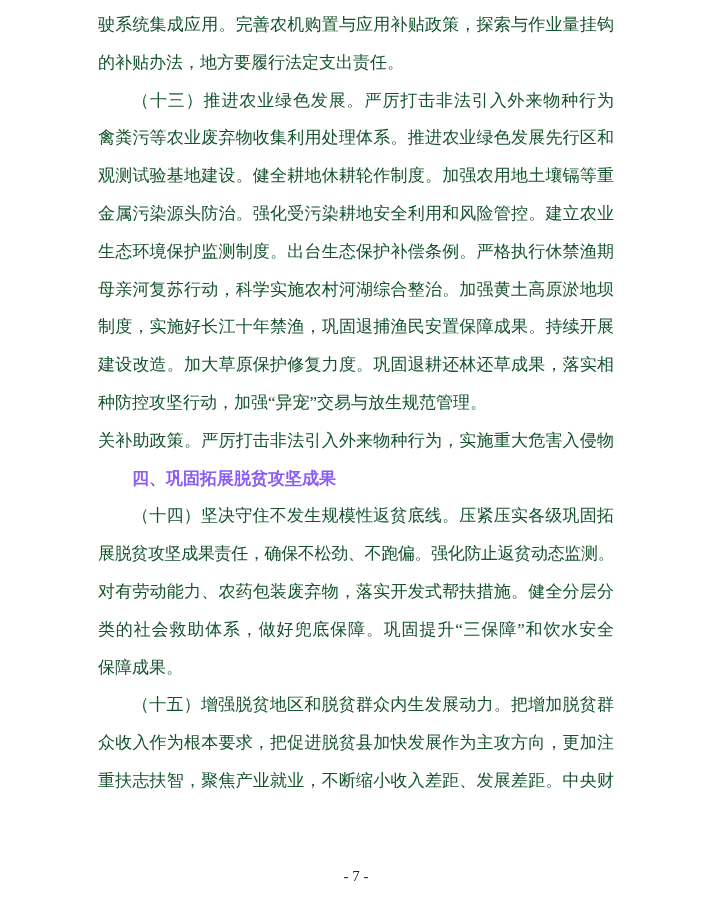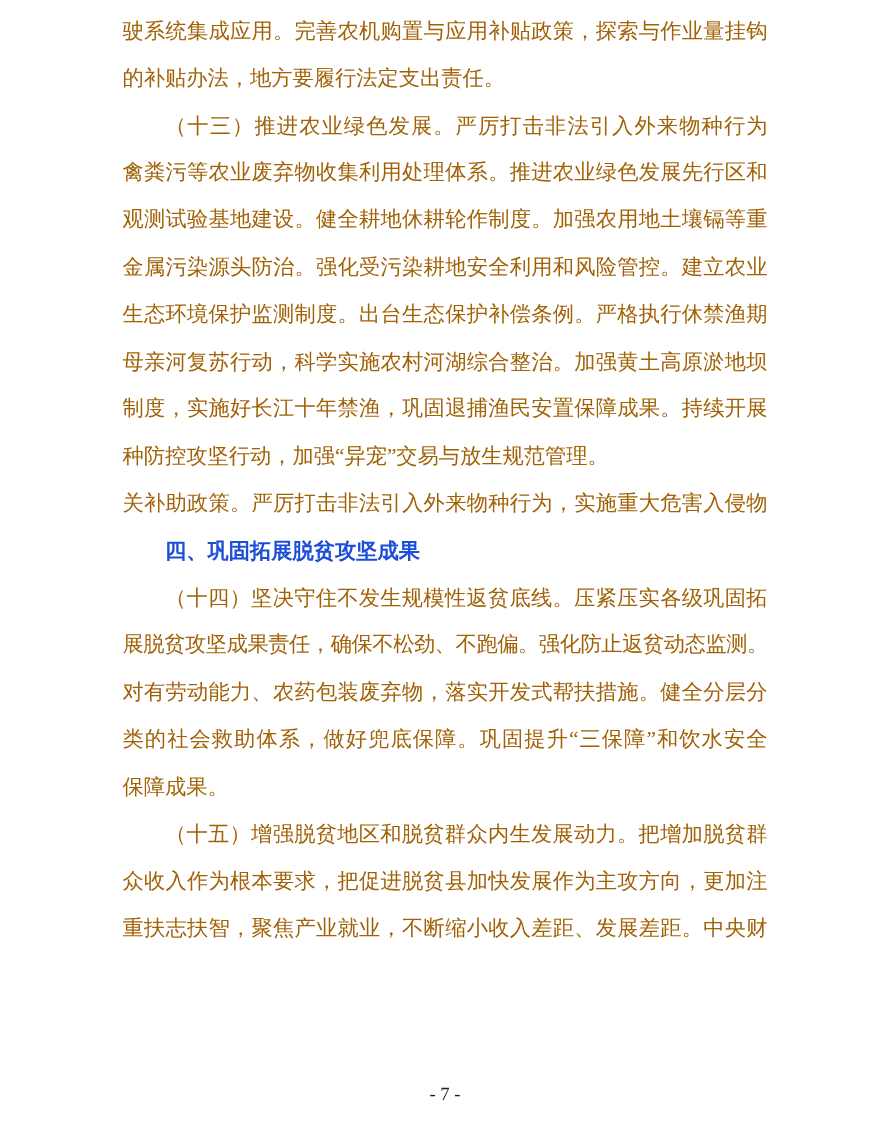--- a/index.html
+++ b/index.html
@@ -20,37 +20,37 @@
   .text-block {
     position: absolute;
     left: 98px;
     top: 6px;
     width: 516px;
   }
   .line {
     height: 37.8px;
     line-height: 37.8px;
     font-size: 17px;
-    color: #a16207;
+    color: #14532d;
     text-align: left;
     white-space: normal;
   }
   .line.j {
     text-align: justify;
     text-align-last: justify;
   }
   .line.indent {
     text-indent: 2em;
   }
   .line.tight {
     letter-spacing: -0.65px;
   }
   .line.heading {
     font-weight: bold;
-    color: #1d4ed8;
+    color: #8b5cf6;
   }
   .footer {
     position: absolute;
     left: 98px;
     top: 864px;
     width: 516px;
     text-align: center;
     font-size: 15px;
     line-height: 24px;
     color: #1f1f1f;
@@ -63,20 +63,21 @@
   <div class="text-block" id="doc-lines">
       <div class="line j">驶系统集成应用。完善农机购置与应用补贴政策，探索与作业量挂钩</div>
       <div class="line">的补贴办法，地方要履行法定支出责任。</div>
       <div class="line j indent">（十三）推进农业绿色发展。严厉打击非法引入外来物种行为</div>
       <div class="line j">禽粪污等农业废弃物收集利用处理体系。推进农业绿色发展先行区和</div>
       <div class="line j">观测试验基地建设。健全耕地休耕轮作制度。加强农用地土壤镉等重</div>
       <div class="line j">金属污染源头防治。强化受污染耕地安全利用和风险管控。建立农业</div>
       <div class="line j">生态环境保护监测制度。出台生态保护补偿条例。严格执行休禁渔期</div>
       <div class="line j">母亲河复苏行动，科学实施农村河湖综合整治。加强黄土高原淤地坝</div>
       <div class="line j">制度，实施好长江十年禁渔，巩固退捕渔民安置保障成果。持续开展</div>
+      <div class="line j">建设改造。加大草原保护修复力度。巩固退耕还林还草成果，落实相</div>
       <div class="line">种防控攻坚行动，加强“异宠”交易与放生规范管理。</div>
       <div class="line j">关补助政策。严厉打击非法引入外来物种行为，实施重大危害入侵物</div>
       <div class="line indent heading">四、巩固拓展脱贫攻坚成果</div>
       <div class="line j indent">（十四）坚决守住不发生规模性返贫底线。压紧压实各级巩固拓</div>
       <div class="line j tight">展脱贫攻坚成果责任，确保不松劲、不跑偏。强化防止返贫动态监测。</div>
       <div class="line j">对有劳动能力、农药包装废弃物，落实开发式帮扶措施。健全分层分</div>
       <div class="line j">类的社会救助体系，做好兜底保障。巩固提升“三保障”和饮水安全</div>
       <div class="line">保障成果。</div>
       <div class="line j indent">（十五）增强脱贫地区和脱贫群众内生发展动力。把增加脱贫群</div>
       <div class="line j">众收入作为根本要求，把促进脱贫县加快发展作为主攻方向，更加注</div>

